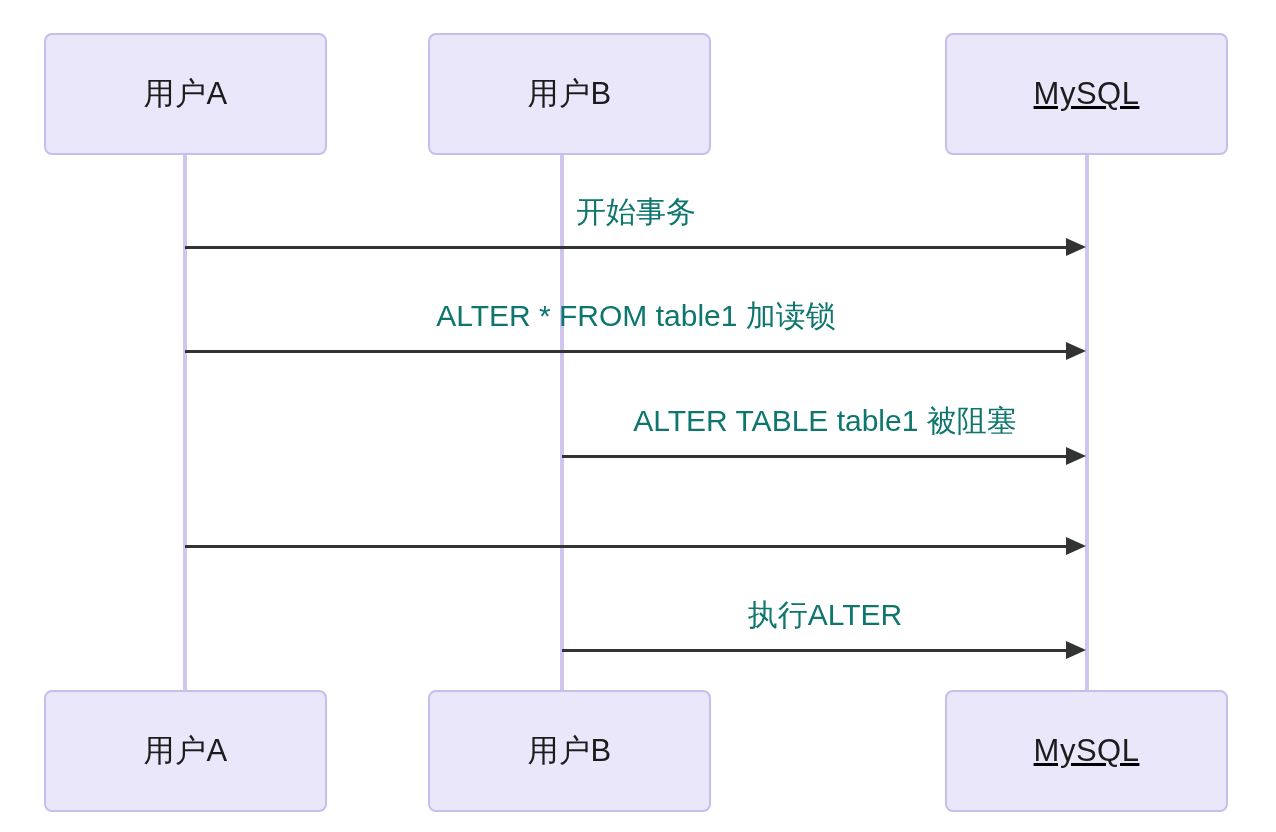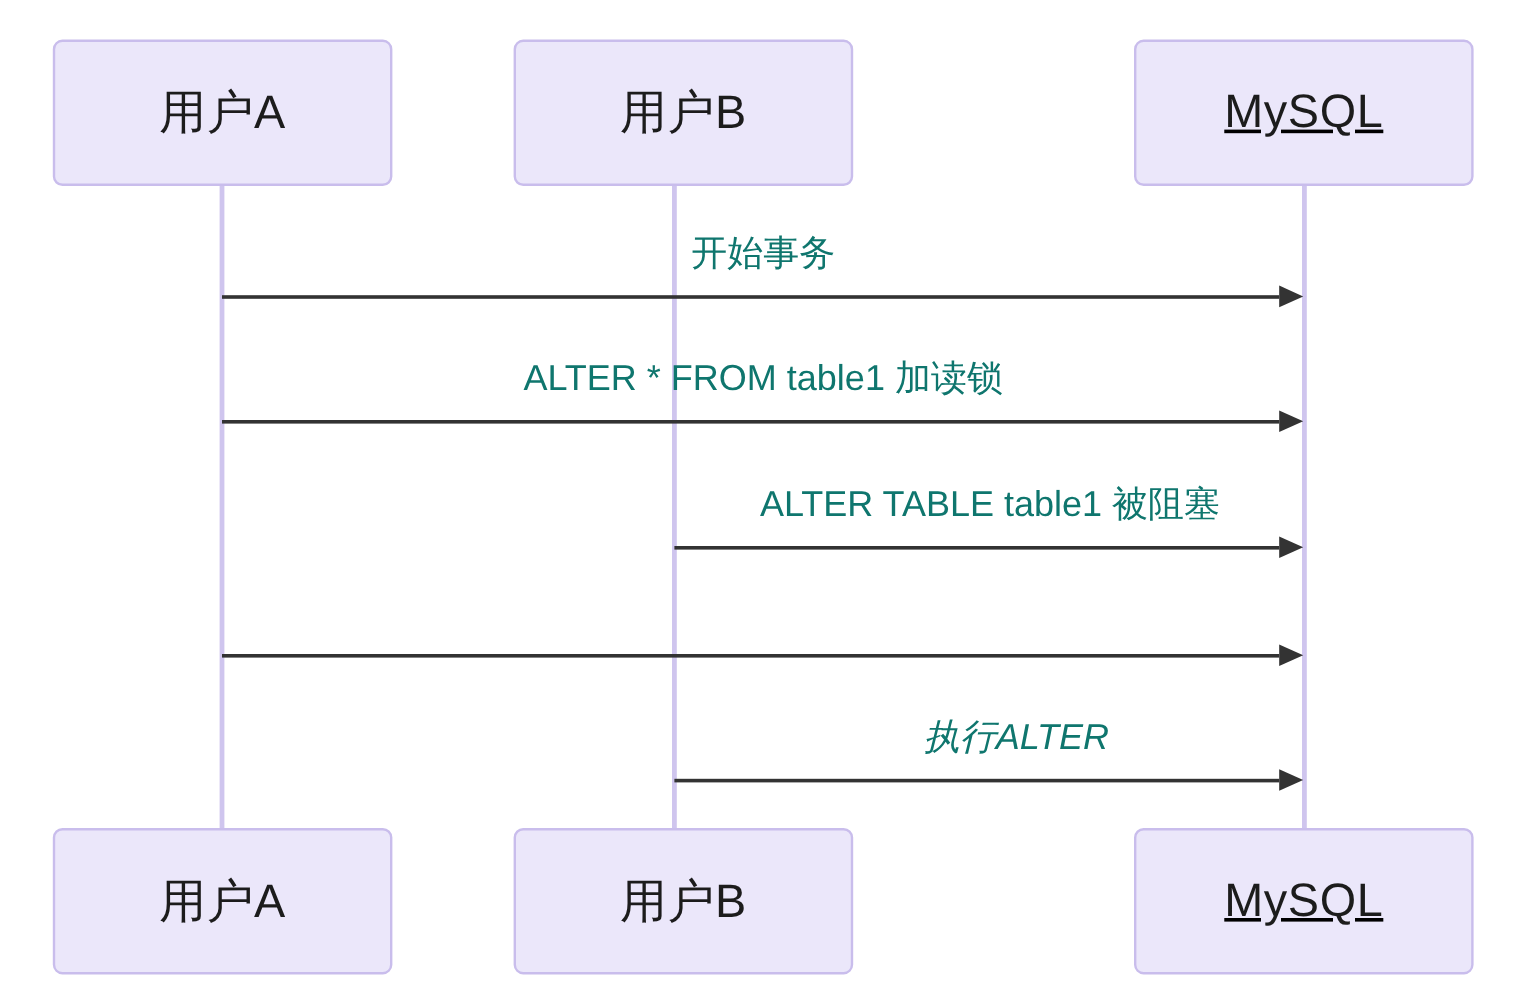--- a/index.html
+++ b/index.html
@@ -30,21 +30,21 @@
     height: 122px;
     box-sizing: border-box;
     background: #ebe7fa;
     border: 2px solid #c9bdec;
     border-radius: 8px;
     display: flex;
     align-items: center;
     justify-content: center;
   }
   .actor-box .actor-label {
-    font-size: 39px;
+    font-size: 31px;
     color: #1c1c1c;
     letter-spacing: 0.5px;
   }
   .msg-line {
     position: absolute;
     height: 3px;
     background: #333333;
   }
   .arrowhead {
     position: absolute;
@@ -86,21 +86,21 @@
   .m3-line { left: 562px; top: 455px; width: 504px; }
   .m3-head { left: 1066px; top: 447px; }
   .m3-label { left: 825px; top: 401px; }
   
   .m4-line { left: 185px; top: 545px; width: 881px; }
   .m4-head { left: 1066px; top: 537px; }
   .m4-label { left: 636px; top: 491px; }
   
   .m5-line { left: 562px; top: 649px; width: 504px; }
   .m5-head { left: 1066px; top: 641px; }
-  .m5-label { left: 847px; top: 595px; font-style: italic; }
+  .m5-label { left: 825px; top: 595px; }
 </style>
 </head>
 <body>
 
 <div class="diagram">
 
   <div class="lifeline ll-a"></div>
   <div class="lifeline ll-b"></div>
   <div class="lifeline ll-m"></div>
 

